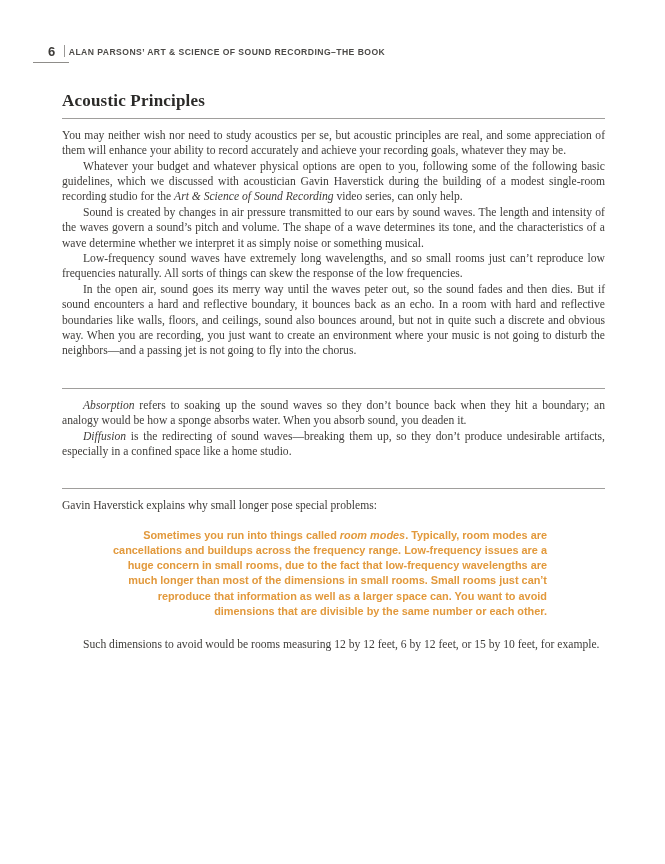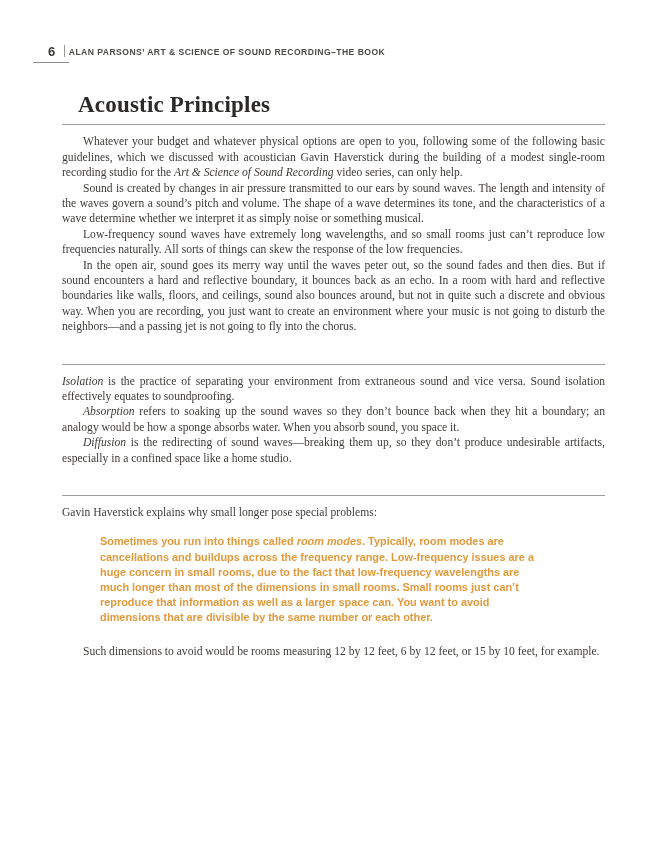--- a/index.html
+++ b/index.html
@@ -56,25 +56,25 @@
     color: #4c4a47;
     padding-bottom: 2px;
     white-space: nowrap;
   }
 
   
   .section { margin: 0; }
   .section + .section { margin-top: 29px; }
   .section h2 {
     font-family: "Liberation Serif", serif;
-    font-size: 23px;
+    font-size: 17px;
     font-weight: bold;
     color: var(--heading-text, #2b2a28);
     letter-spacing: 0.2px;
-    margin: 0 0 7px 16px;
+    margin: 0 0 7px 0;
     line-height: 1.1;
   }
   .heading-rule {
     border-bottom: 1px solid var(--rule-color, #a09e9c);
     margin-bottom: 9px;
   }
 
   
   .body-para {
     font-size: 11.6px;
@@ -87,49 +87,49 @@
   .body-para em { font-style: italic; }
 
   
   .quote {
     font-family: "Liberation Sans", sans-serif;
     font-size: 10.9px;
     line-height: 15.2px;
     font-weight: 600;
     color: var(--quote-orange, #e2993c);
     margin: 14px 58px 18px 38px;
-    text-align: left;
+    text-align: right;
   }
   .quote em { font-style: italic; }
 </style>
 </head>
 <body style="--body-text: #3e3c39; --heading-text: #2b2a28; --rule-color: #a09e9c; --quote-orange: #e2993c; background: rgb(255, 255, 255);">
 
 <div class="page">
   <header class="page-header">
     <span class="page-number-wrap">
       <span class="page-number">6</span>
       <span class="header-divider"></span>
     </span>
     <span class="book-title">ALAN PARSONS’ ART &amp; SCIENCE OF SOUND RECORDING–THE BOOK</span>
   </header>
 
   <main>
       <section class="section">
         <h2>Acoustic Principles</h2>
         <div class="heading-rule"></div>
+        <p class="body-para"><span>You may neither wish nor need to study acoustics per se, but acoustic principles are real, and some appreciation of them will enhance your ability to record accurately and achieve your recording goals, whatever they may be.</span></p>
         <p class="body-para indent"><span>Whatever your budget and whatever physical options are open to you, following some of the following basic guidelines, which we discussed with acoustician Gavin Haverstick during the building of a modest single-room recording studio for the </span><em>Art &amp; Science of Sound Recording</em><span> video series, can only help.</span></p>
         <p class="body-para indent"><span>Sound is created by changes in air pressure transmitted to our ears by sound waves. The length and intensity of the waves govern a sound’s pitch and volume. The shape of a wave determines its tone, and the characteristics of a wave determine whether we interpret it as simply noise or something musical.</span></p>
         <p class="body-para indent"><span>Low-frequency sound waves have extremely long wavelengths, and so small rooms just can’t reproduce low frequencies naturally. All sorts of things can skew the response of the low frequencies.</span></p>
         <p class="body-para indent"><span>In the open air, sound goes its merry way until the waves peter out, so the sound fades and then dies. But if sound encounters a hard and reflective boundary, it bounces back as an echo. In a room with hard and reflective boundaries like walls, floors, and ceilings, sound also bounces around, but not in quite such a discrete and obvious way. When you are recording, you just want to create an environment where your music is not going to disturb the neighbors—and a passing jet is not going to fly into the chorus.</span></p>
       </section>
       <section class="section">
         <div class="heading-rule"></div>
-        <p class="body-para"><em>Isolation</em><span> is the practice of separating your environment from extraneous sound and vice versa. Sound isolation effectively equates to soundproofing.</span></p>
-        <p class="body-para indent"><em>Absorption</em><span> refers to soaking up the sound waves so they don’t bounce back when they hit a boundary; an analogy would be how a sponge absorbs water. When you absorb sound, you space it.</span></p>
+        <p class="body-para indent"><em>Absorption</em><span> refers to soaking up the sound waves so they don’t bounce back when they hit a boundary; an analogy would be how a sponge absorbs water. When you absorb sound, you deaden it.</span></p>
         <p class="body-para indent"><em>Diffusion</em><span> is the redirecting of sound waves—breaking them up, so they don’t produce undesirable artifacts, especially in a confined space like a home studio.</span></p>
       </section>
       <section class="section">
         <div class="heading-rule"></div>
         <p class="body-para"><span>Gavin Haverstick explains why small longer pose special problems:</span></p>
         <blockquote class="quote"><span>Sometimes you run into things called </span><em>room modes</em><span>. Typically, room modes are cancellations and buildups across the frequency range. Low-frequency issues are a huge concern in small rooms, due to the fact that low-frequency wavelengths are much longer than most of the dimensions in small rooms. Small rooms just can’t reproduce that information as well as a larger space can. You want to avoid dimensions that are divisible by the same number or each other.</span></blockquote>
         <p class="body-para indent"><span>Such dimensions to avoid would be rooms measuring 12 by 12 feet, 6 by 12 feet, or 15 by 10 feet, for example.</span></p>
       </section>
     </main>
 </div>

